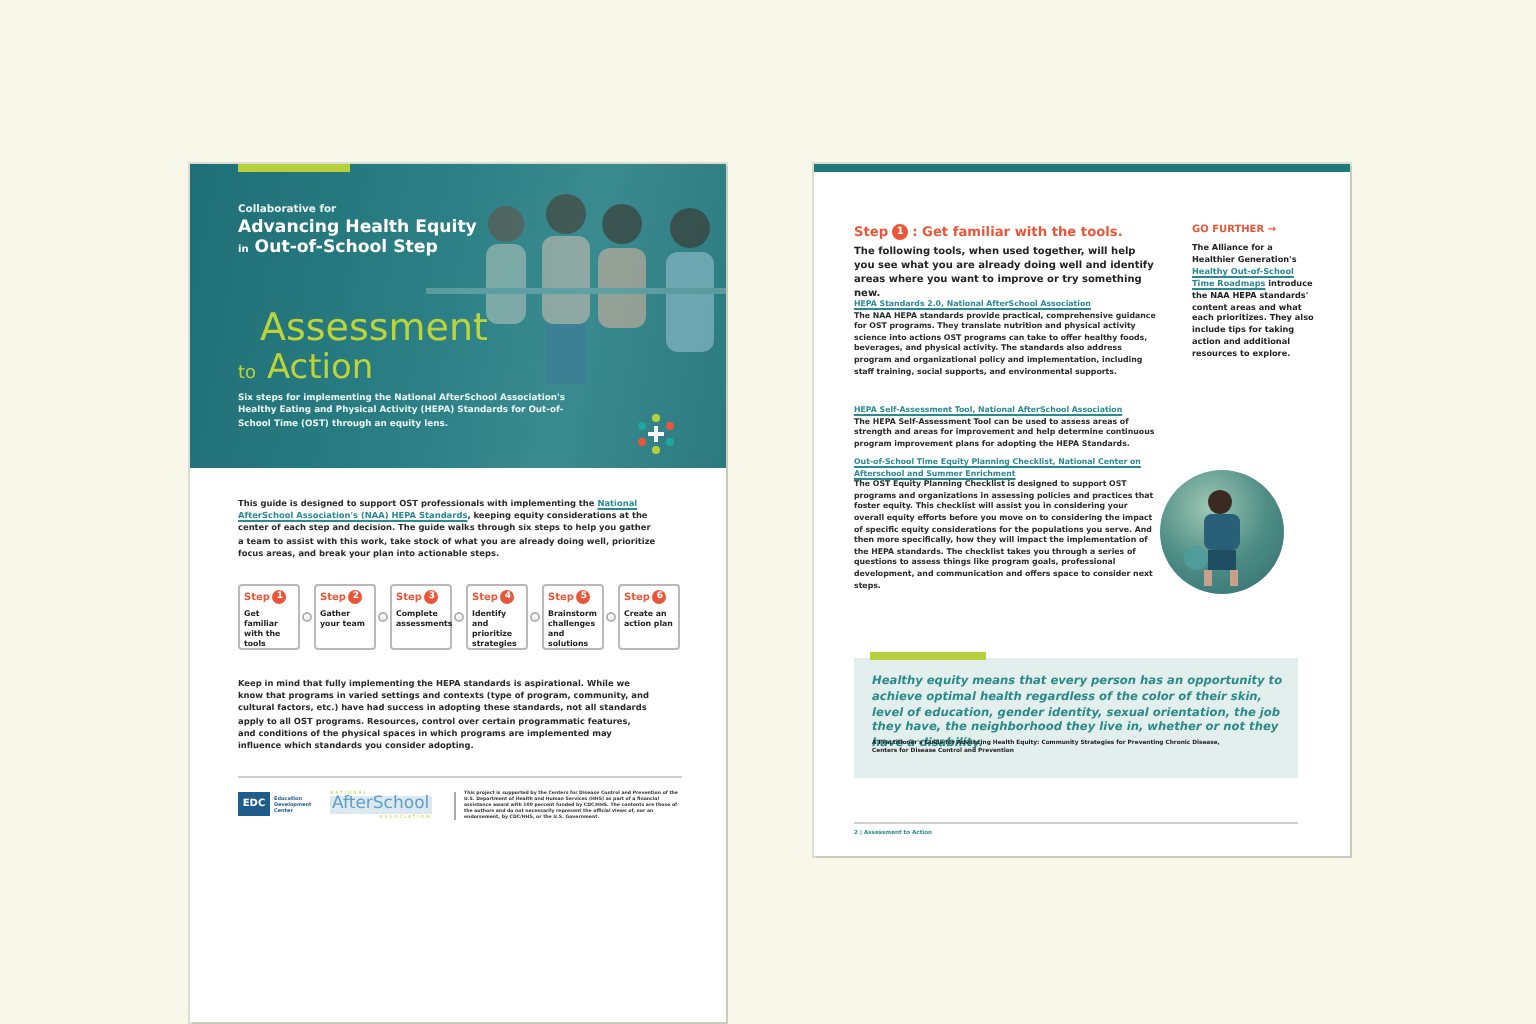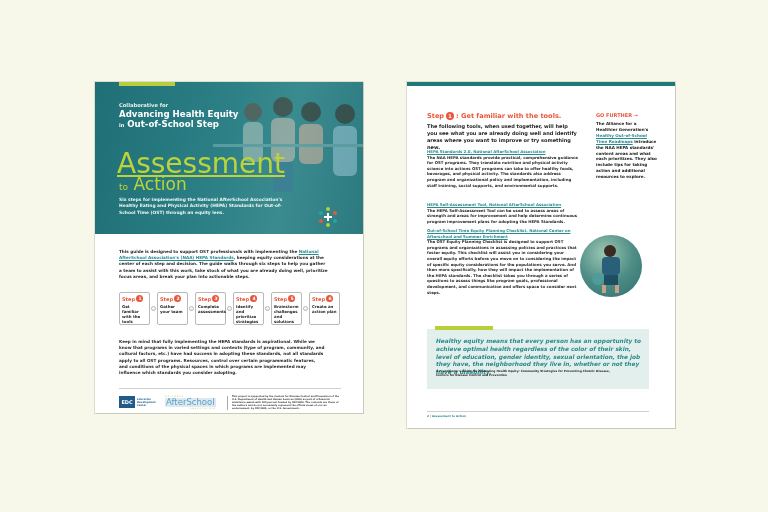--- a/index.html
+++ b/index.html
@@ -1,31 +1,31 @@
 <!DOCTYPE html>
 <html><head>
 <meta charset="utf-8">
 <style>
   * { box-sizing: border-box; margin: 0; padding: 0; }
   html, body { width: 768px; height: 512px; overflow: hidden; }
   body { background: #f8f8ea; font-family: "DejaVu Sans", sans-serif; position: relative; color: #1e1e1e; }
 
   .page { position: absolute; background: #fff; box-shadow: 1px 1px 0 #c9c9bc, 0 0 0 1px #dcdccf; overflow: hidden; }
-  #left-page { left: 95px; top: 82px; width: 268px; height: 331px; }
+  #left-page { left: 95px; top: 82px; width: 268px; height: 429px; }
   #right-page { left: 407px; top: 82px; width: 268px; height: 346px; }
 
   
   .hero { position: absolute; left: 0; top: 0; width: 268px; height: 152px;
     background: linear-gradient(100deg, #1f6f76 0%, #2b7f85 45%, #3a8b8f 70%, #2c7a80 100%); overflow: hidden; }
   .hero .kids { position: absolute; right: 0; top: 0; width: 150px; height: 152px; opacity: .55; }
   .hero .accent-bar { position: absolute; left: 24px; top: 0; width: 56px; height: 4px; background: #b6cf3a; }
   .hero .kicker { position: absolute; left: 24px; top: 20px; color: #e8f3ef; font-size: 5.2px; font-weight: bold; line-height: 7px; }
   .hero .org { position: absolute; left: 24px; top: 27px; color: #fff; font-size: 8.6px; font-weight: bold; line-height: 10px; }
   .hero .org .small { font-size: 5px; }
-  .hero .title1 { position: absolute; left: 22px; top: 70px; color: #bcd43a; font-size: 28px; line-height: 24px; text-decoration: underline; }
+  .hero .title1 { position: absolute; left: 35px; top: 70px; color: #bcd43a; font-size: 19px; line-height: 24px; }
   .hero .title2 { position: absolute; left: 24px; top: 92px; color: #bcd43a; font-size: 17px; line-height: 20px; text-align: right; }
   .hero .title2 .small { font-size: 9px; }
   .hero .subtitle { position: absolute; left: 24px; top: 115px; width: 170px; color: #eaf5f1; font-size: 4.4px; font-weight: bold; line-height: 6.3px; }
   .logo-mark { position: absolute; left: 222px; top: 124px; width: 22px; height: 22px; }
 
   .body-text { position: absolute; font-size: 4.2px; line-height: 6.2px; font-weight: bold; color: #2a2a2a; }
   #intro { left: 24px; top: 167px; width: 210px; }
   .link { color: #2a8b8f; text-decoration: underline; }
 
   .steps { position: absolute; left: 24px; top: 210px; display: flex; align-items: center; }

